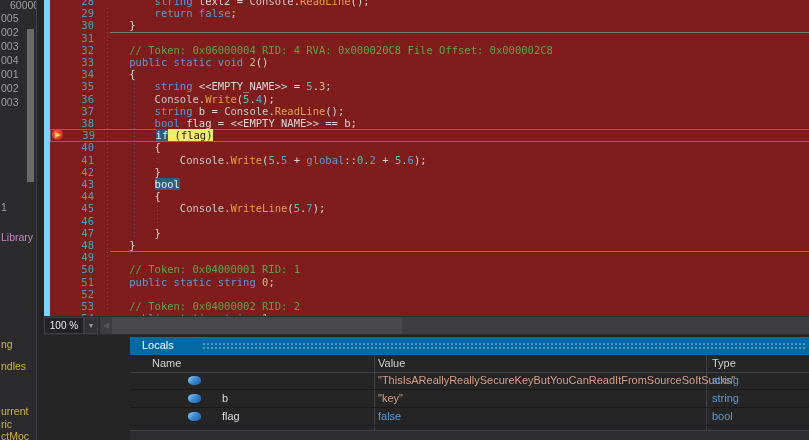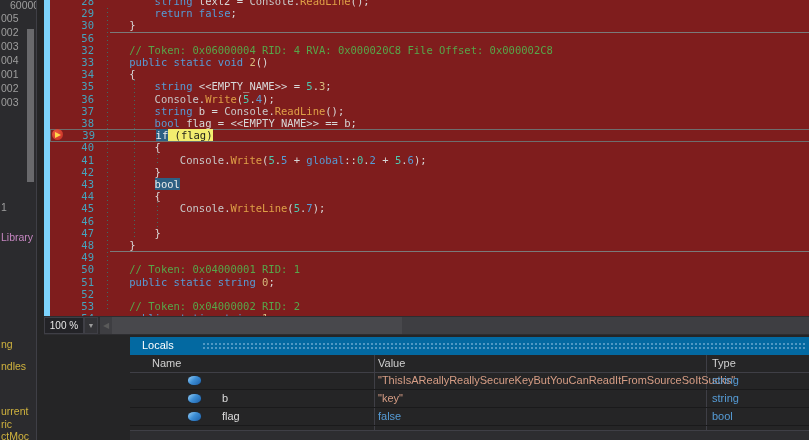--- a/index.html
+++ b/index.html
@@ -95,21 +95,21 @@
   <div class="guide" style="left:57px;top:8px;height:304px"></div>
   <div class="guide" style="left:84px;top:80px;height:159px"></div>
   <div class="guide" style="left:107px;top:154px;height:12px"></div>
   <div class="guide" style="left:107px;top:202px;height:25px"></div>
   <div class="member-sep" style="top:32px"></div>
   <div class="member-sep" style="top:251px"></div>
   <div id="code-lines">
       <div class="code-row" style="top: -5px;"><span class="lnum">28</span><span class="ltext"><span class="tk-p">        </span><span class="tk-k">string</span><span class="tk-p"> text2 = </span><span class="tk-cl">Console</span><span class="tk-p">.</span><span class="tk-m">ReadLine</span><span class="tk-p">();</span></span></div>
       <div class="code-row" style="top: 7.2px;"><span class="lnum">29</span><span class="ltext"><span class="tk-p">        </span><span class="tk-k">return</span><span class="tk-p"> </span><span class="tk-k">false</span><span class="tk-p">;</span></span></div>
       <div class="code-row" style="top: 19.4px;"><span class="lnum">30</span><span class="ltext"><span class="tk-p">    }</span></span></div>
-      <div class="code-row" style="top: 31.6px;"><span class="lnum">56</span><span class="ltext"></span></div>
+      <div class="code-row" style="top: 31.6px;"><span class="lnum">31</span><span class="ltext"></span></div>
       <div class="code-row" style="top: 43.8px;"><span class="lnum">32</span><span class="ltext"><span class="tk-p">    </span><span class="tk-c">// Token: 0x06000004 RID: 4 RVA: 0x000020C8 File Offset: 0x000002C8</span></span></div>
       <div class="code-row" style="top: 56px;"><span class="lnum">33</span><span class="ltext"><span class="tk-p">    </span><span class="tk-k">public</span><span class="tk-p"> </span><span class="tk-k">static</span><span class="tk-p"> </span><span class="tk-k">void</span><span class="tk-p"> </span><span class="tk-f">2</span><span class="tk-p">()</span></span></div>
       <div class="code-row" style="top: 68.2px;"><span class="lnum">34</span><span class="ltext"><span class="tk-p">    {</span></span></div>
       <div class="code-row" style="top: 80.4px;"><span class="lnum">35</span><span class="ltext"><span class="tk-p">        </span><span class="tk-k">string</span><span class="tk-p"> &lt;&lt;EMPTY_NAME&gt;&gt; = </span><span class="tk-y">5</span><span class="tk-p">.</span><span class="tk-f">3</span><span class="tk-p">;</span></span></div>
       <div class="code-row" style="top: 92.6px;"><span class="lnum">36</span><span class="ltext"><span class="tk-p">        </span><span class="tk-cl">Console</span><span class="tk-p">.</span><span class="tk-m">Write</span><span class="tk-p">(</span><span class="tk-y">5</span><span class="tk-p">.</span><span class="tk-k">4</span><span class="tk-p">);</span></span></div>
       <div class="code-row" style="top: 104.8px;"><span class="lnum">37</span><span class="ltext"><span class="tk-p">        </span><span class="tk-k">string</span><span class="tk-p"> b = </span><span class="tk-cl">Console</span><span class="tk-p">.</span><span class="tk-m">ReadLine</span><span class="tk-p">();</span></span></div>
       <div class="code-row" style="top: 117px;"><span class="lnum">38</span><span class="ltext"><span class="tk-p">        </span><span class="tk-k">bool</span><span class="tk-p"> flag = &lt;&lt;EMPTY_NAME&gt;&gt; == b;</span></span></div>
       <div class="code-row cur-line" style="top: 129.2px;"><span class="lnum">39</span><span class="ltext"><span class="tk-p">        </span><span class="tk-ifsel">if</span><span class="tk-cursel"> (flag)</span></span></div>
       <div class="code-row" style="top: 141.4px;"><span class="lnum">40</span><span class="ltext"><span class="tk-p">        {</span></span></div>
       <div class="code-row" style="top: 153.6px;"><span class="lnum">41</span><span class="ltext"><span class="tk-p">            </span><span class="tk-cl">Console</span><span class="tk-p">.</span><span class="tk-m">Write</span><span class="tk-p">(</span><span class="tk-y">5</span><span class="tk-p">.</span><span class="tk-k">5</span><span class="tk-p"> + </span><span class="tk-k">global</span><span class="tk-p">::</span><span class="tk-y">0</span><span class="tk-p">.</span><span class="tk-k">2</span><span class="tk-p"> + </span><span class="tk-y">5</span><span class="tk-p">.</span><span class="tk-k">6</span><span class="tk-p">);</span></span></div>

